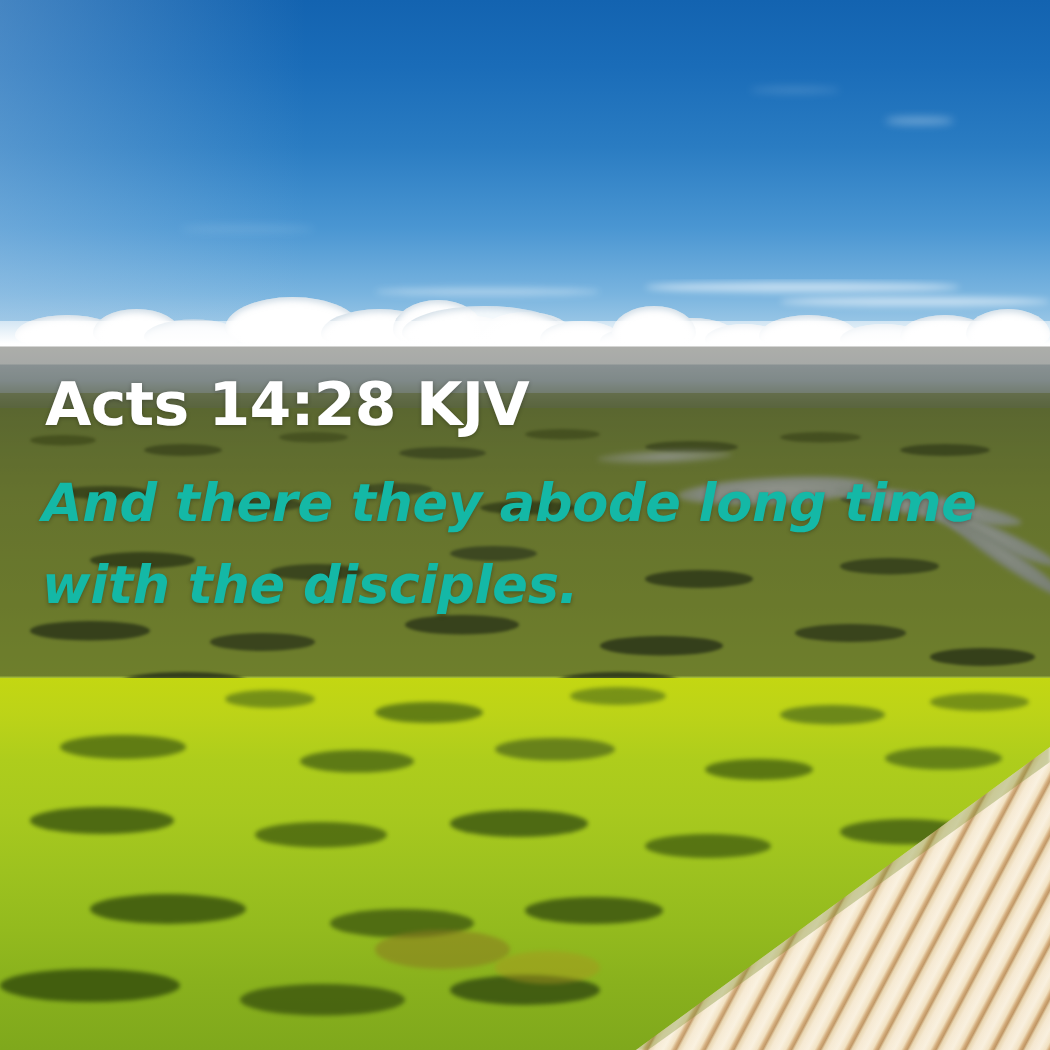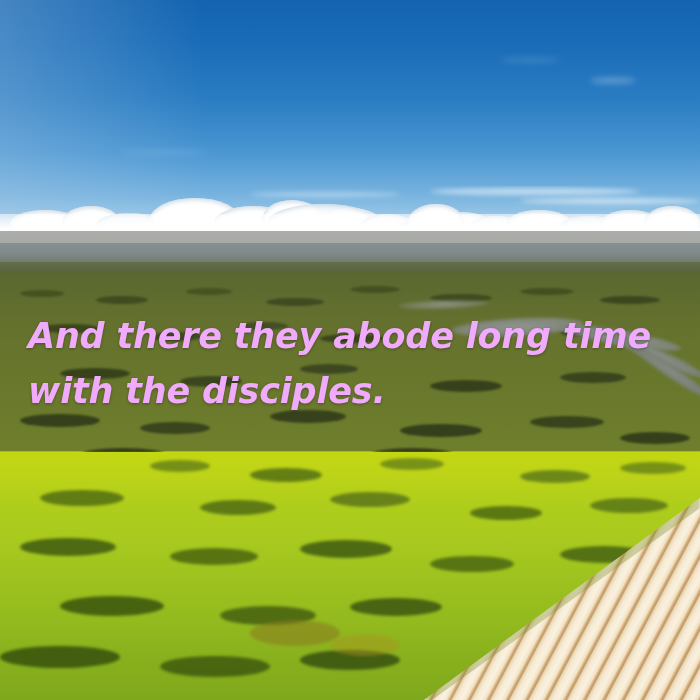--- a/index.html
+++ b/index.html
@@ -246,21 +246,21 @@
     left: 28px;
     top: 78px;
     width: 636px;
     margin: 0;
     font-family: "DejaVu Sans", sans-serif;
     font-style: italic;
     font-weight: 700;
     font-size: 35px;
     line-height: 55px;
     letter-spacing: -0.2px;
-    color: #f0abfc;
+    color: #14b8a6;
     text-shadow: 0 1px 3px rgba(0,0,0,0.30);
   }
 </style>
 </head>
 <body>
 
 <div id="scene">
 
   <div class="sky"></div>
   <div class="sky-haze-left"></div>
@@ -361,16 +361,17 @@
   <div class="blade" style="left:250px;top:620px;width:90px;height:26px;background:#8a7a20;opacity:.55;"></div>
   <div class="blade" style="left:330px;top:634px;width:70px;height:22px;background:#a9961f;opacity:.45;"></div>
 
   <div class="boardwalk"></div>
   <div class="boardwalk-light"></div>
   <div class="boardwalk-edge"></div>
 
   <div class="overlay-band"></div>
 
   <div class="text-layer">
+    <h1 class="verse-ref">Acts 14:28 KJV</h1>
     <p class="verse-body">And there they abode long time with the disciples.</p>
   </div>
 
 </div>
 
 </body></html>

